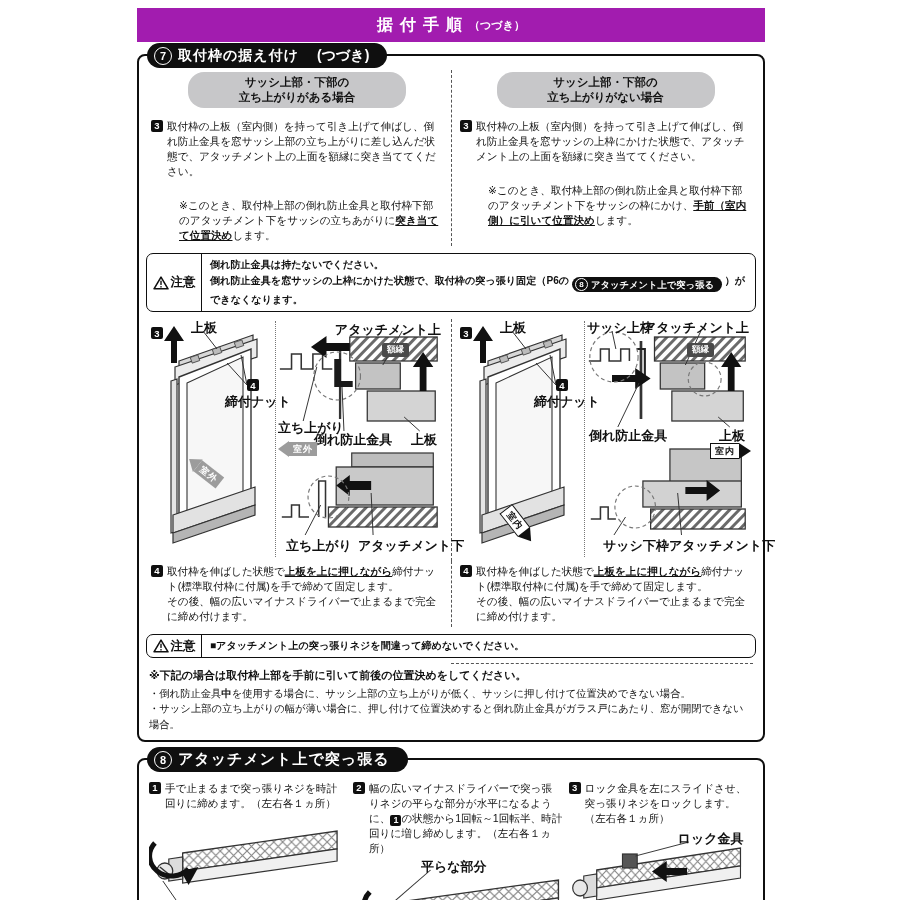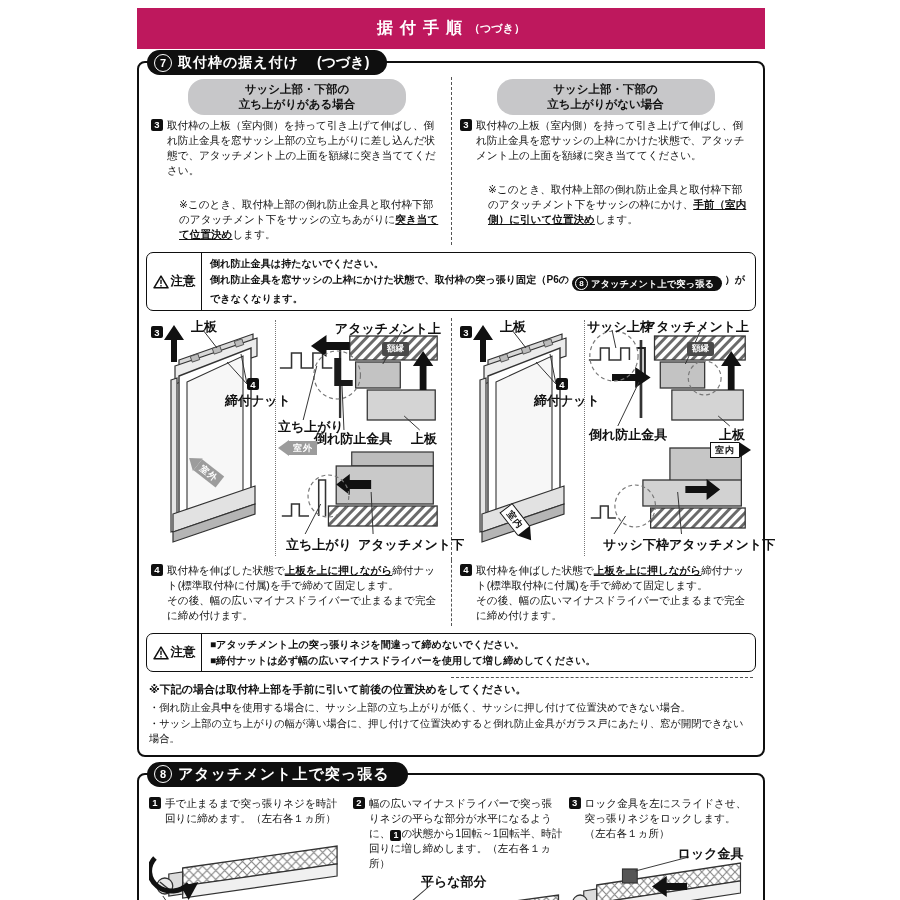--- a/index.html
+++ b/index.html
@@ -1,39 +1,39 @@
 <!DOCTYPE html>
 <html><head>
 <meta charset="utf-8">
 <style>
   html,body{margin:0;padding:0;background:#fff;}
   body{width:900px;height:900px;position:relative;font-family:"Liberation Sans","DejaVu Sans",sans-serif;color:#111;}
   .content{position:absolute;left:137px;top:8px;width:628px;}
 
   
-  .top-bar{background:#be185d;color:#fff;height:41px;display:flex;align-items:center;justify-content:center;gap:0;}
+  .top-bar{background:#a21caf;color:#fff;height:34px;display:flex;align-items:center;justify-content:center;gap:0;}
   .top-bar .main{font-size:16px;font-weight:bold;letter-spacing:7px;}
   .top-bar .sub{font-size:11px;font-weight:bold;}
 
   
   .section{border:2.5px solid #0f0f0f;border-radius:8px;position:relative;background:#fff;}
   #section7{margin-top:12px;padding:14px 4px 4px;}
   #section8{margin-top:16px;padding:16px 4px 4px;}
   .sec-badge{position:absolute;top:-13px;left:8px;background:#0f0f0f;color:#fff;border-radius:13px;height:25px;display:inline-flex;align-items:center;gap:6px;padding:0 18px 0 7px;}
   .sec-badge .circ{width:16px;height:16px;border:1.6px solid #fff;border-radius:50%;display:flex;align-items:center;justify-content:center;font-size:11px;font-weight:bold;flex:0 0 auto;}
   .sec-badge .t{font-size:14px;font-weight:bold;letter-spacing:1px;}
   .sec-badge .s{font-size:14px;font-weight:bold;margin-left:12px;}
   #section8 .sec-badge .t{font-size:15px;}
 
   
   .cols{display:grid;grid-template-columns:1fr 1fr;}
   .col{padding:0 8px;min-width:0;}
   .col.r{border-left:1.5px dashed #555;}
 
-  .pill{background:#c7c7c9;border-radius:16px;width:218px;margin:2px auto 3px;text-align:center;font-size:11.5px;font-weight:bold;line-height:1.3;padding:3px 0;font-family:Liberation Serif, serif;}
+  .pill{background:#c7c7c9;border-radius:16px;width:218px;margin:2px auto 11px;text-align:center;font-size:11.5px;font-weight:bold;line-height:1.3;padding:3px 0;font-family:Liberation Serif, serif;}
 
   .step{position:relative;padding-left:16px;font-size:10.6px;line-height:1.42;margin:3px 0;}
   .num{position:absolute;left:0;top:1px;width:12px;height:12px;background:#0f0f0f;color:#fff;font-size:9.5px;font-weight:bold;display:flex;align-items:center;justify-content:center;border-radius:2px;}
   .inum{display:inline-flex;width:11px;height:11px;background:#0f0f0f;color:#fff;font-size:9px;font-weight:bold;align-items:center;justify-content:center;border-radius:2px;vertical-align:-1px;}
   .note{padding-left:12px;margin-top:19px;}
   .bu{font-weight:bold;text-decoration:underline;}
   .b{font-weight:bold;}
 
   .caution{border:1.8px solid #0f0f0f;border-radius:7px;display:flex;margin:7px 3px;overflow:hidden;}
   .caution-label{flex:0 0 54px;display:flex;align-items:center;justify-content:center;gap:2px;font-weight:bold;font-size:12.5px;border-right:1.8px solid #0f0f0f;}
@@ -317,21 +317,20 @@
       <div class="caution-label">
         <svg width="16" height="14" viewBox="0 0 20 18">
             <path d="M10 1.5 L19 16.5 H1 Z" fill="none" stroke="#111" stroke-width="2" stroke-linejoin="round"></path>
             <rect x="9.1" y="6" width="1.8" height="5.5" fill="#111"></rect>
             <rect x="9.1" y="13" width="1.8" height="1.8" fill="#111"></rect>
           </svg>
         <span>注意</span>
       </div>
       <div class="caution-body">
         <div>■アタッチメント上の突っ張りネジを間違って締めないでください。</div>
-        <div>■締付ナットは必ず幅の広いマイナスドライバーを使用して増し締めしてください。</div>
       </div>
     </div>
 
     <div class="dash-elbow"></div>
 
     <div class="notes">
       <div class="title">※下記の場合は取付枠上部を手前に引いて前後の位置決めをしてください。</div>
       <div class="li">
         <span>・倒れ防止金具</span><span class="b">中</span><span>を使用する場合に、サッシ上部の立ち上がりが低く、サッシに押し付けて位置決めできない場合。</span>
       </div>

